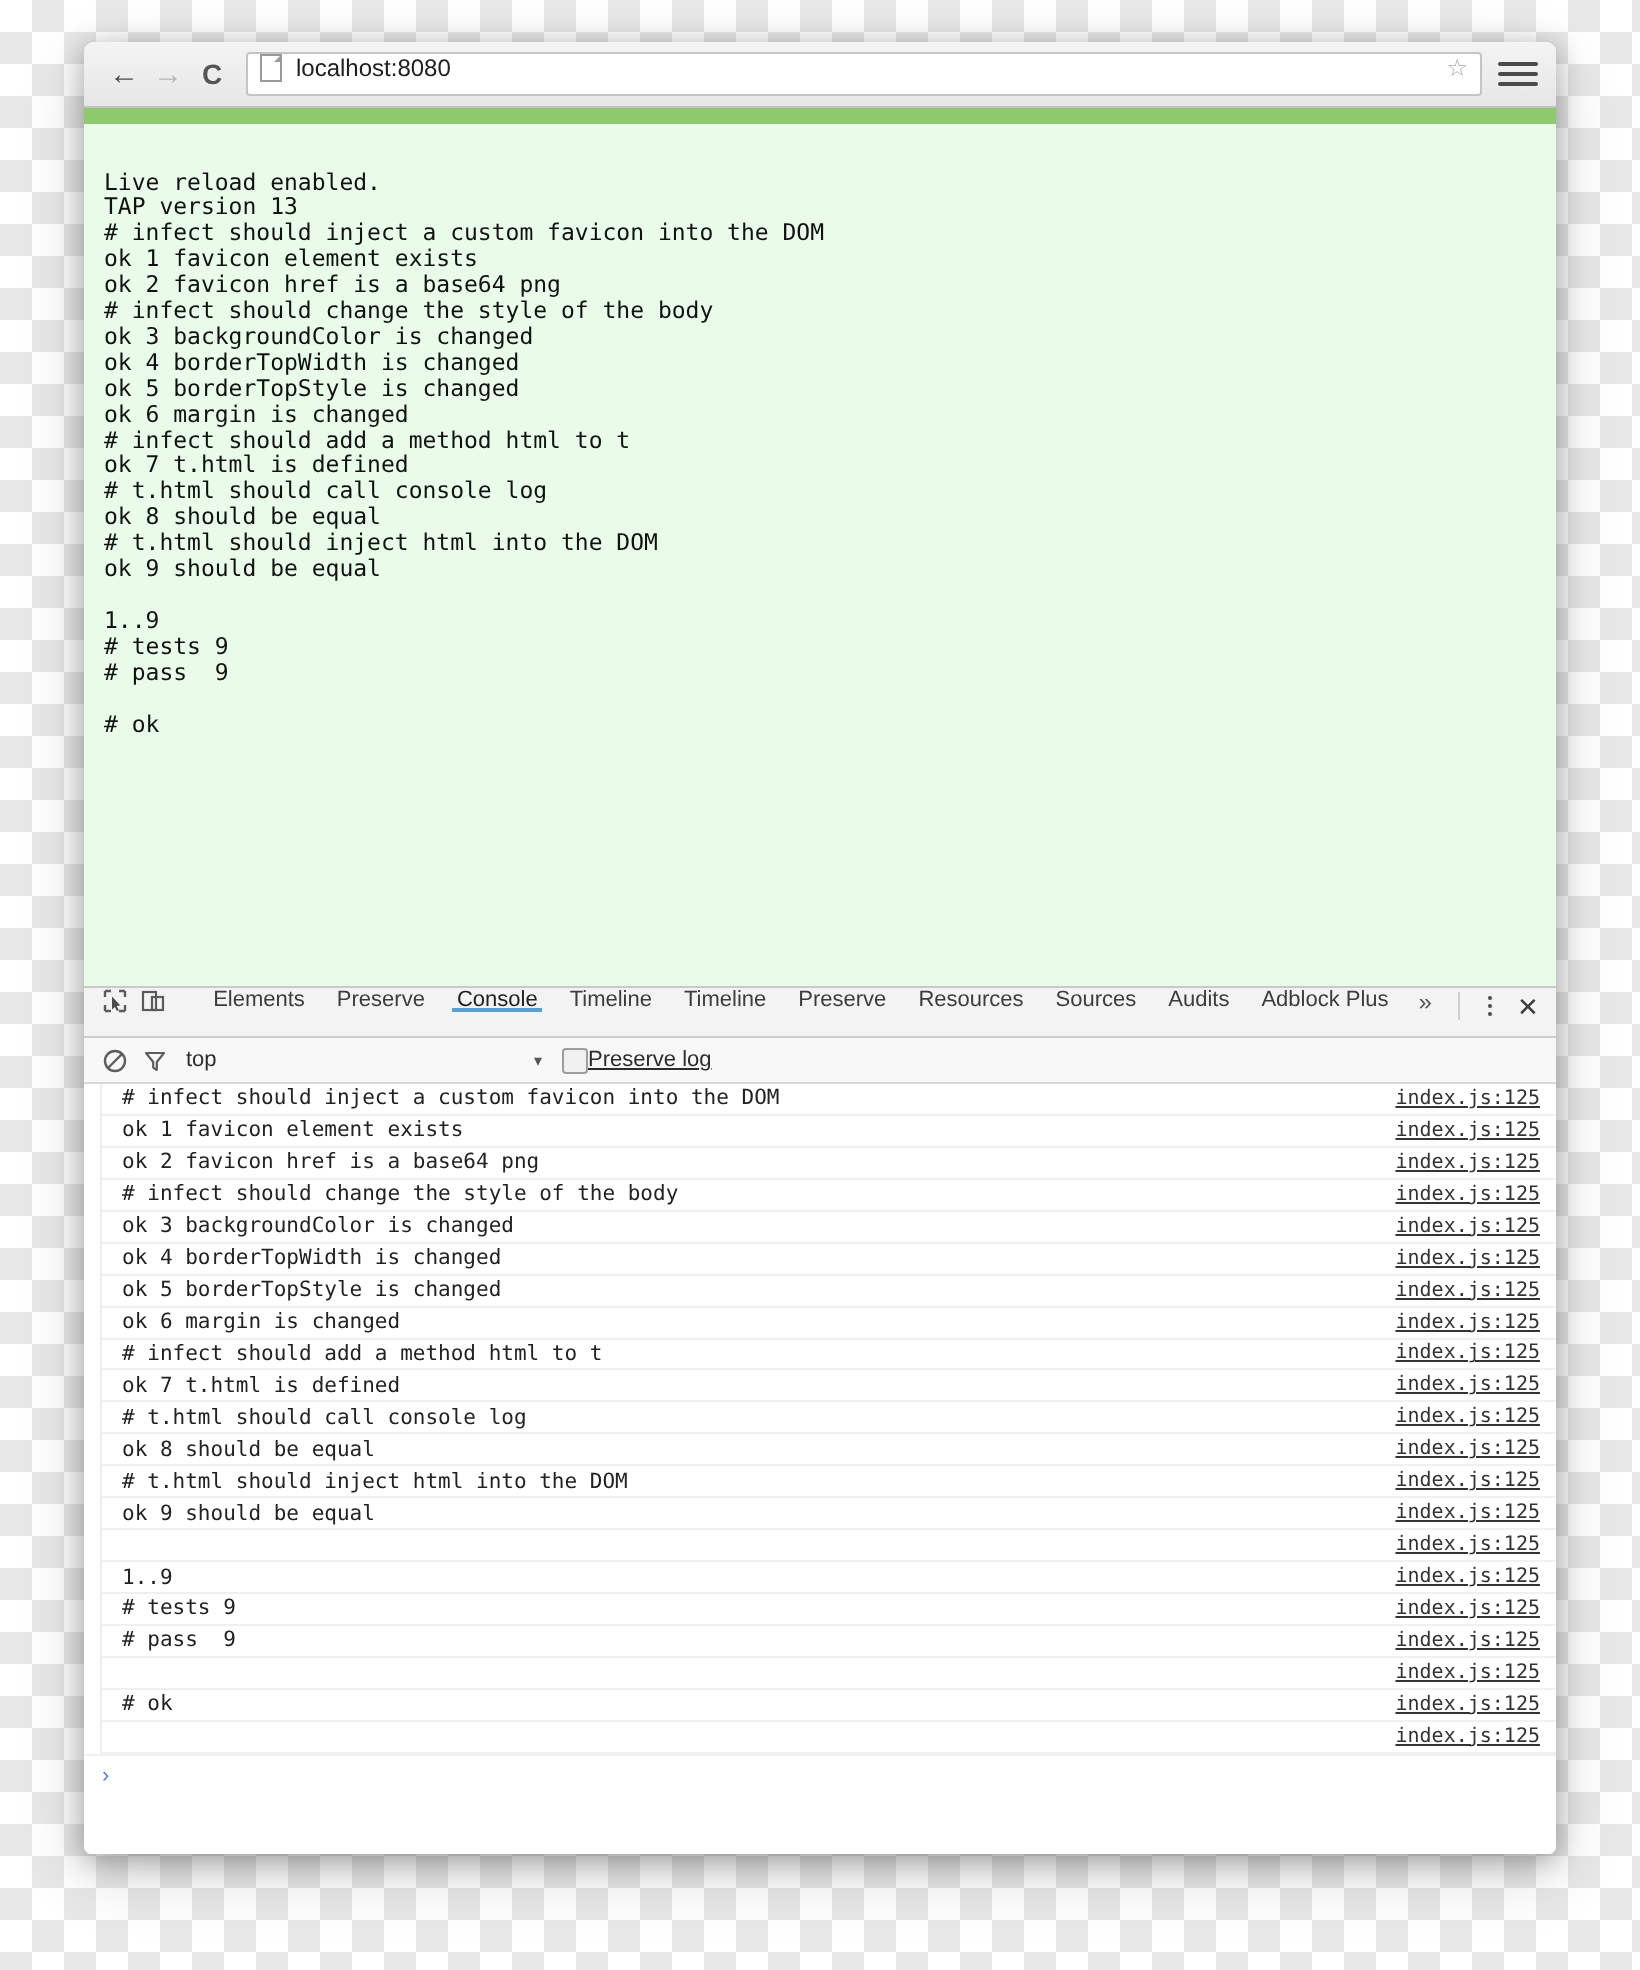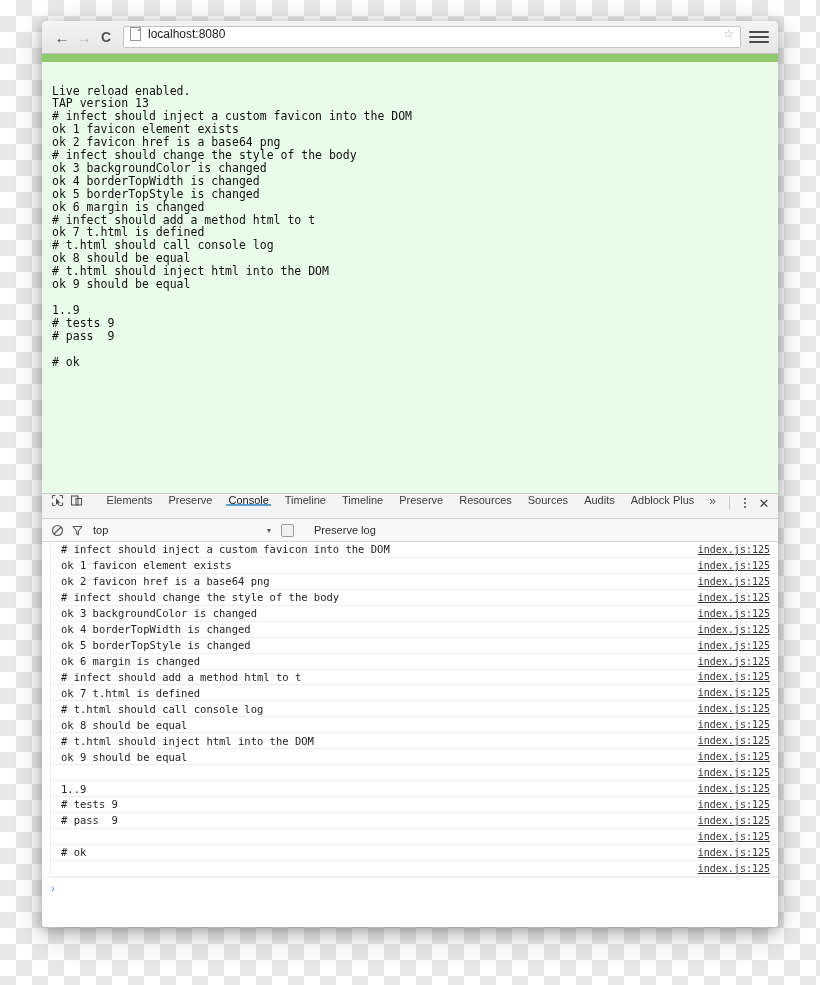--- a/index.html
+++ b/index.html
@@ -320,24 +320,25 @@
     color: #2c2c2c;
   }
   .ctx-select .caret {
     margin-left: auto;
     font-size: 8px;
     color: #555;
   }
   .preserve {
     display: flex;
     align-items: center;
-    gap: 20px;
+    gap: 0;
     margin-left: 10px;
     font-size: 11px;
     color: #2c2c2c;
+    text-decoration: underline;
   }
   .cbox {
     width: 11px; height: 11px;
     border: 1px solid #9d9d9d;
     background: #f0f0f0;
     border-radius: 2px;
   }
 
   
   .dt-console {

